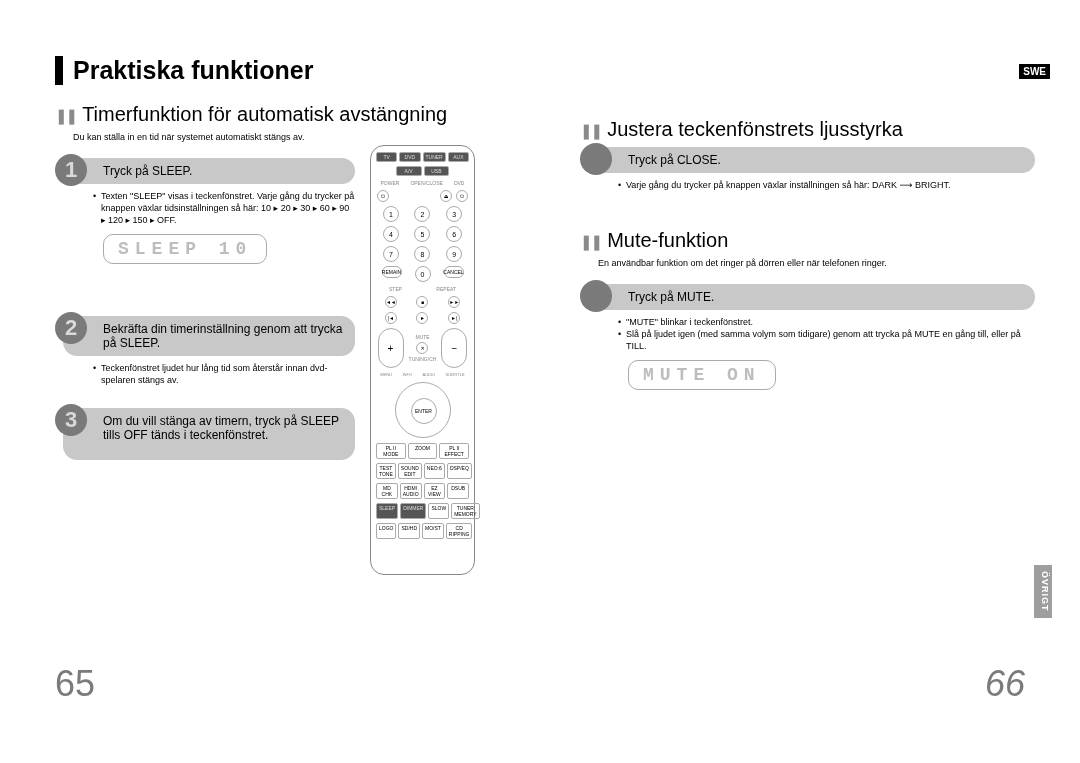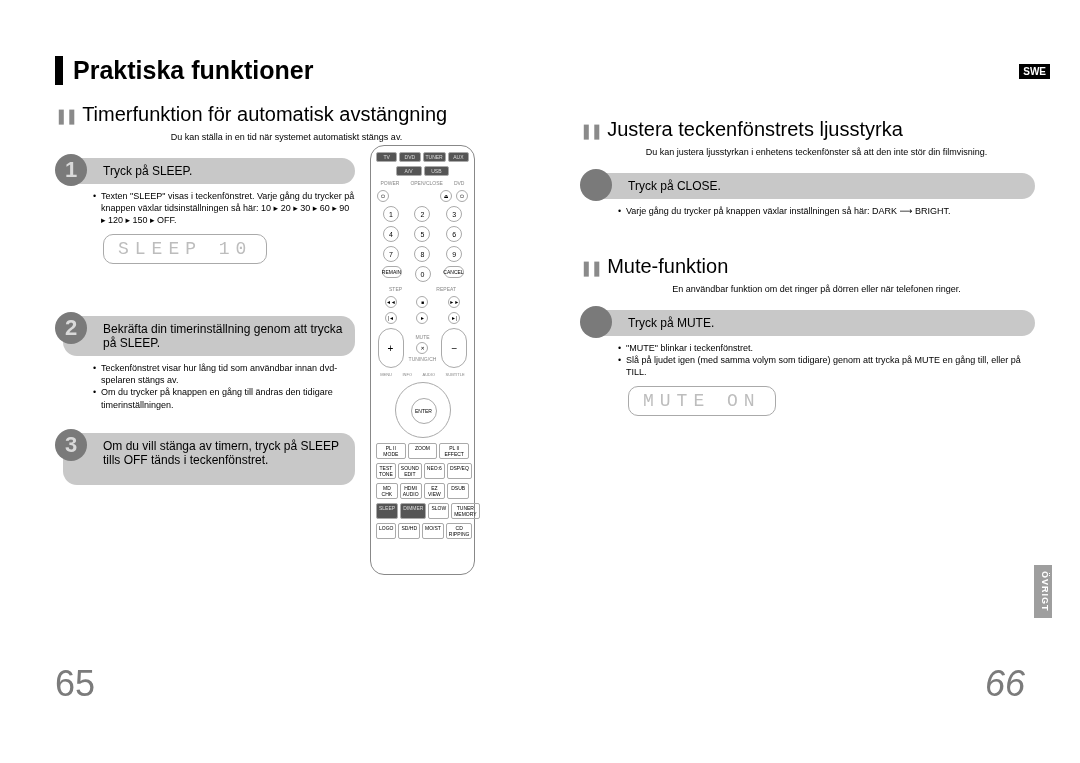--- a/index.html
+++ b/index.html
@@ -49,21 +49,20 @@
     font-size: 15px;
     letter-spacing: -2px;
     color: #8a8a8a;
     margin-right: 6px;
   }
   .section-desc {
     font-size: 9px;
     margin-left: 18px;
     margin-bottom: 14px;
     line-height: 1.3;
-    text-align: center;
   }
 
   
   .step-pill {
     background: #c8c8c8;
     border-radius: 14px 14px 14px 14px;
     padding: 6px 10px 6px 40px;
     font-size: 12px;
     position: relative;
     margin-left: 8px;
@@ -98,20 +97,21 @@
     margin-left: 48px;
     border: 1px solid #aaa;
     border-radius: 10px;
     padding: 4px 14px;
     display: inline-block;
     font-family: "Courier New", monospace;
     letter-spacing: 6px;
     font-size: 18px;
     color: #bdbdbd;
     margin-bottom: 18px;
+    font-weight: bold;
   }
 
   
   .remote {
     position: absolute;
     left: 370px;
     top: 145px;
     width: 105px;
     height: 430px;
     border: 1px solid #888;
@@ -197,22 +197,21 @@
       </ul>
       <div class="lcd">SLEEP 10</div>
 
       <div style="height:34px;"></div>
 
       <div class="step-pill">
         <div class="step-circle">2</div>
         <span>Bekräfta din timerinställning genom att trycka på SLEEP.</span>
       </div>
       <ul class="bullets">
-        <li>Teckenfönstret visar hur lång tid som användbar innan dvd-spelaren stängs av.</li>
-        <li>Om du trycker på knappen en gång till ändras den tidigare timerinställningen.</li>
+        <li>Teckenfönstret ljudet hur lång tid som återstår innan dvd-spelaren stängs av.</li>
       </ul>
 
       <div style="height:14px;"></div>
 
       <div class="step-pill" style="padding-bottom:18px;">
         <div class="step-circle">3</div>
         <span>Om du vill stänga av timern, tryck på SLEEP tills OFF tänds i teckenfönstret.</span>
       </div>
     </div>
 
@@ -327,21 +326,20 @@
   </div>
 
   <div class="page-right">
     <div class="lang-badge">SWE</div>
 
     <div style="height:88px;"></div>
 
     <div class="section-heading">
       <span>Justera teckenfönstrets ljusstyrka</span>
     </div>
-    <div class="section-desc">Du kan justera ljusstyrkan i enhetens teckenfönster så att den inte stör din filmvisning.</div>
 
     <div class="step-pill">
       <div class="step-circle"></div>
       <span>Tryck på CLOSE.</span>
     </div>
     <ul class="bullets">
       <li>Varje gång du trycker på knappen växlar inställningen så här: DARK ⟶ BRIGHT.</li>
     </ul>
 
     <div style="height:30px;"></div>

